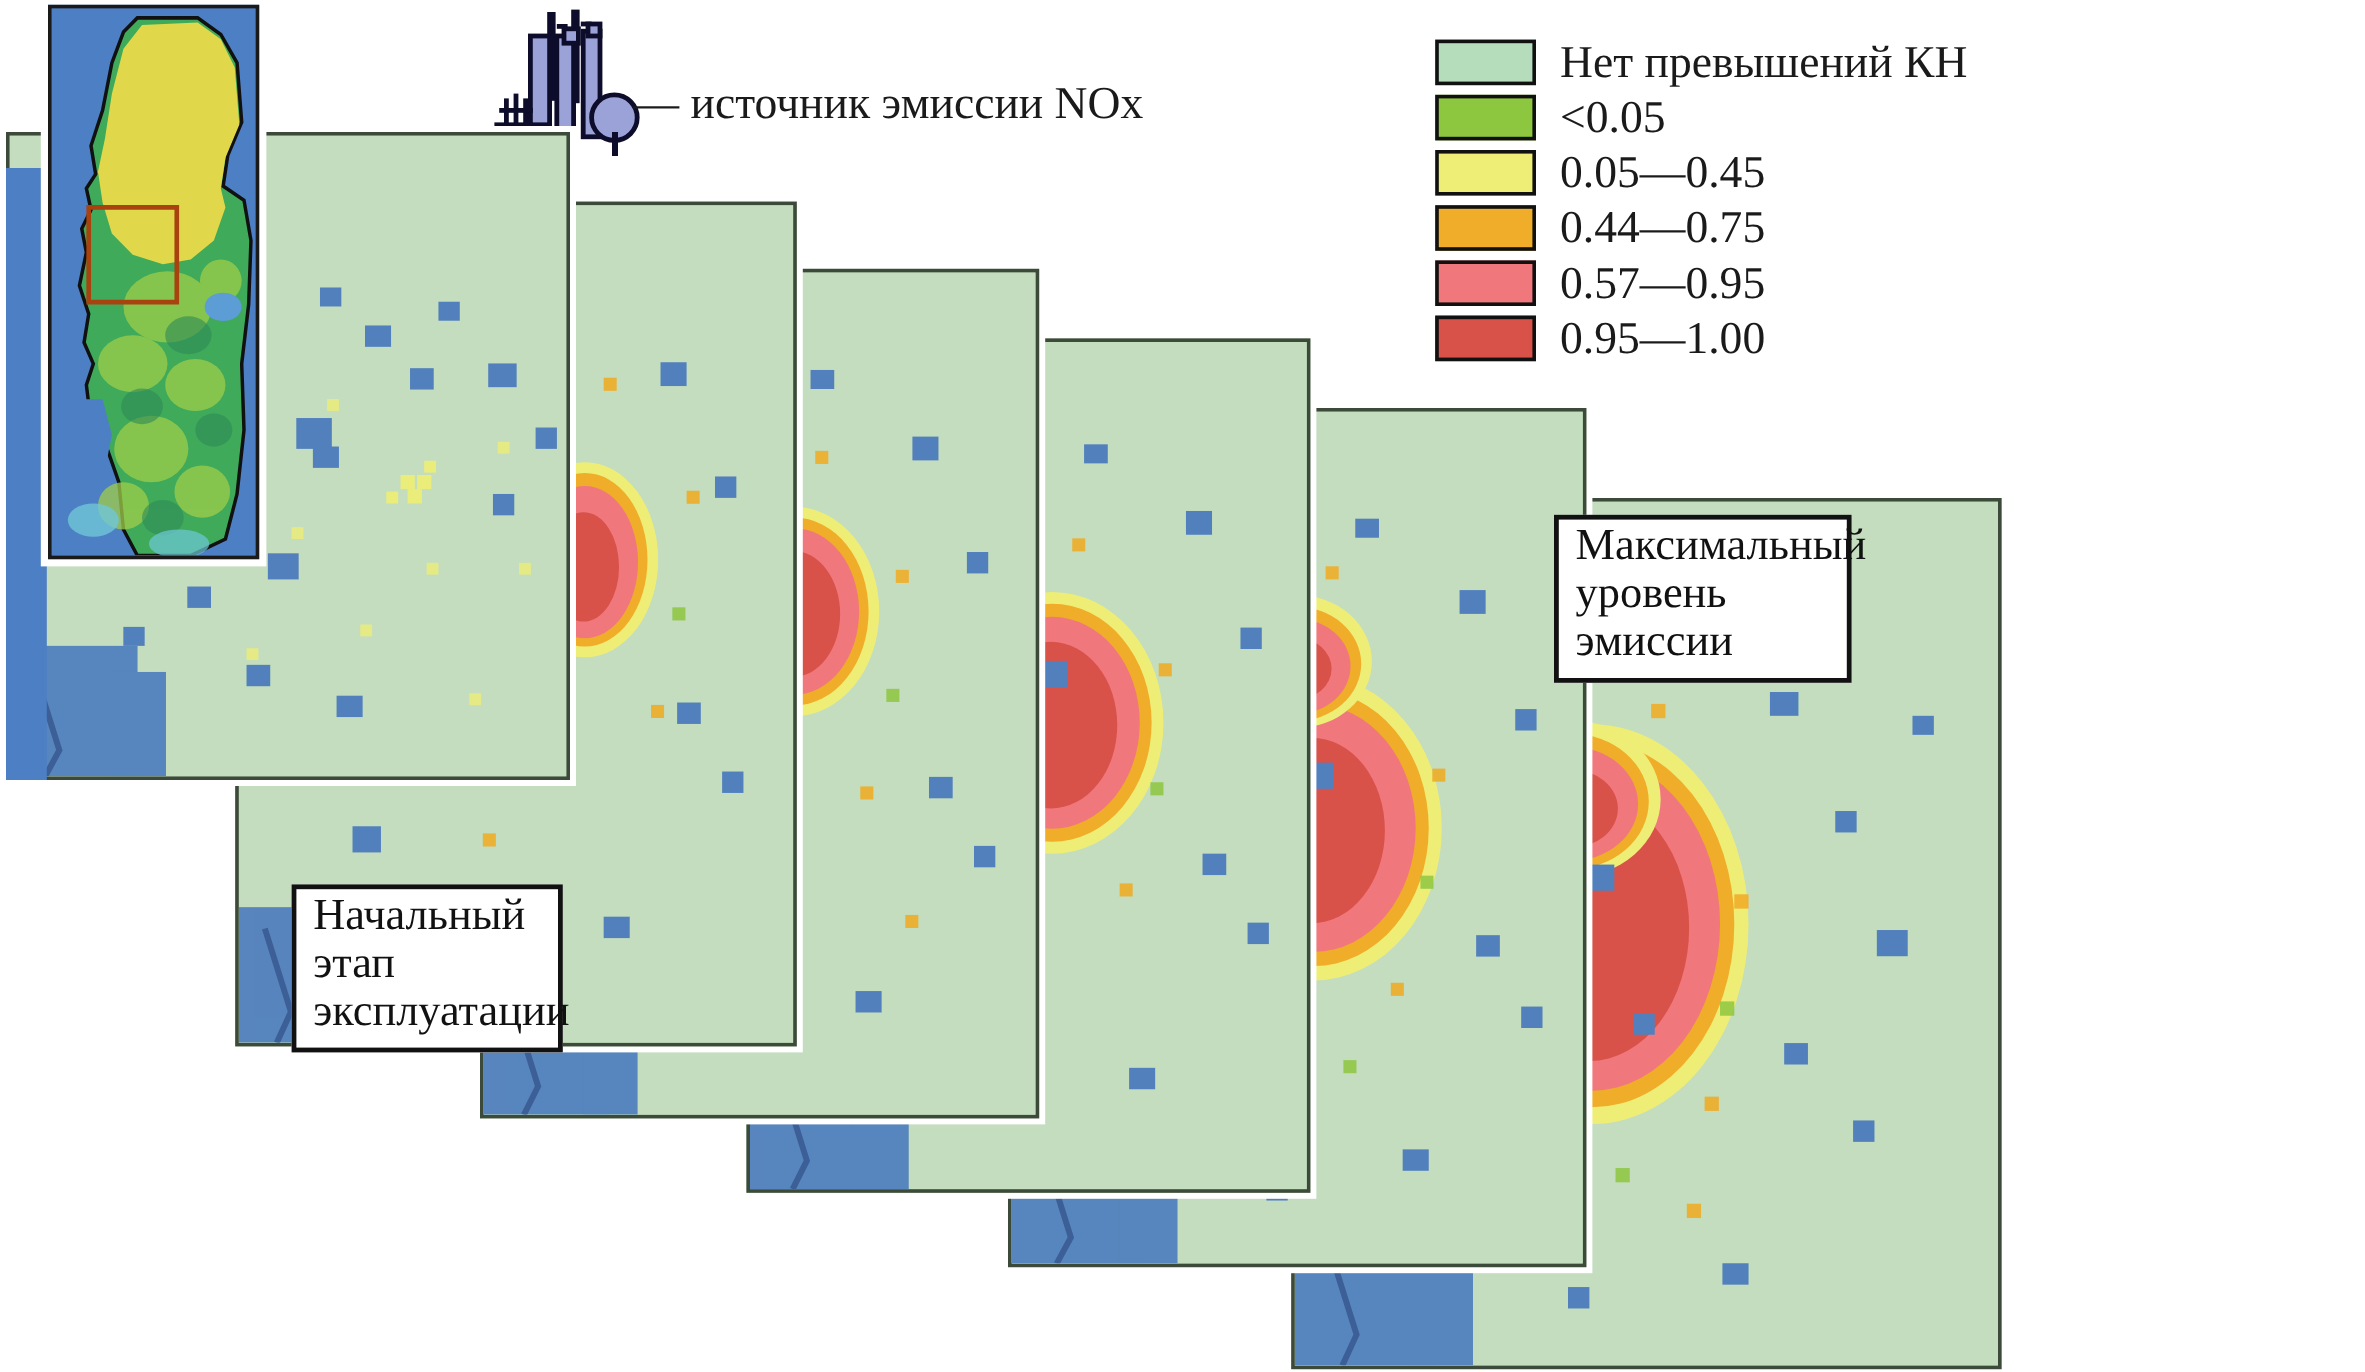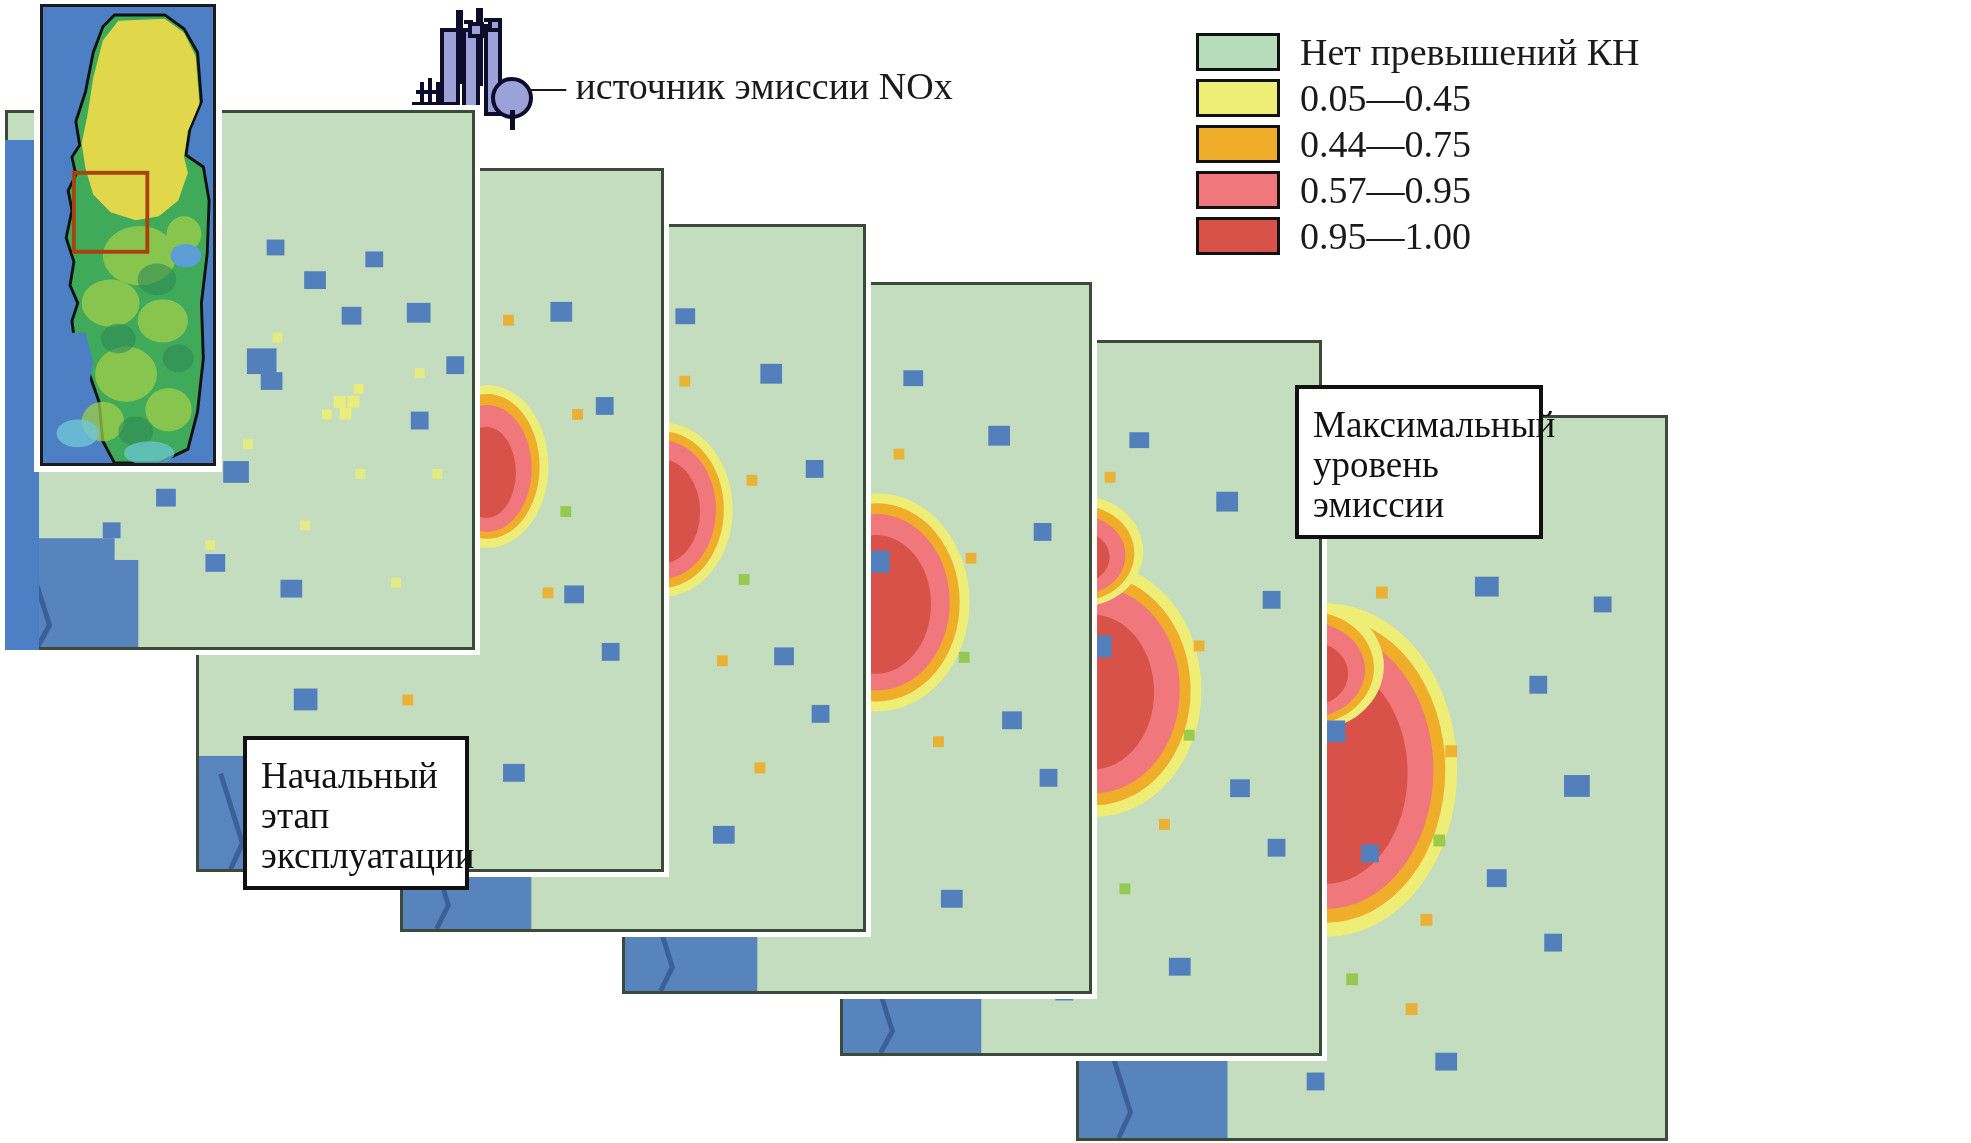--- a/index.html
+++ b/index.html
@@ -82,27 +82,28 @@
     left: 330px; top: 100px;
     width: 200px; height: 320px;
     pointer-events: none;
   }
 
   
   .callout {
     position: absolute;
     background: #ffffff;
     border: 4px solid #111111;
-    padding: 16px 14px 10px 14px;
+    padding: 2px 14px 10px 14px;
     font-size: 37px;
     line-height: 1.08;
     color: #111111;
     white-space: pre-line;
-  }
-  #callout-initial { left: 243px; top: 736px; width: 226px; }
+    margin-top: 44px;
+  }
+  #callout-initial { left: 243px; top: 693px; width: 226px; }
   #callout-max     { left: 1295px; top: 385px; width: 248px; }
 </style>
 </head>
 <body>
 
 <div id="stage">
 
   <div class="panel" style="left:1076px; top:415px; width:592px; height:726px; z-index:1;">
     <div class="panel-canvas">
       <svg viewBox="0 0 592 726" preserveAspectRatio="none">
@@ -501,20 +502,24 @@
 
   <div class="callout" id="callout-max" style="z-index:20;">Максимальный
 уровень эмиссии</div>
 
   <div id="legend">
     <div class="legend-row">
       <div class="legend-swatch" style="background:#b5ddbc;"></div>
       <div class="legend-label">Нет превышений КН</div>
     </div>
     <div class="legend-row">
+      <div class="legend-swatch" style="background:#8dc63f;"></div>
+      <div class="legend-label">&lt;0.05</div>
+    </div>
+    <div class="legend-row">
       <div class="legend-swatch" style="background:#eeee77;"></div>
       <div class="legend-label">0.05—0.45</div>
     </div>
     <div class="legend-row">
       <div class="legend-swatch" style="background:#efad29;"></div>
       <div class="legend-label">0.44—0.75</div>
     </div>
     <div class="legend-row">
       <div class="legend-swatch" style="background:#f0787d;"></div>
       <div class="legend-label">0.57—0.95</div>

